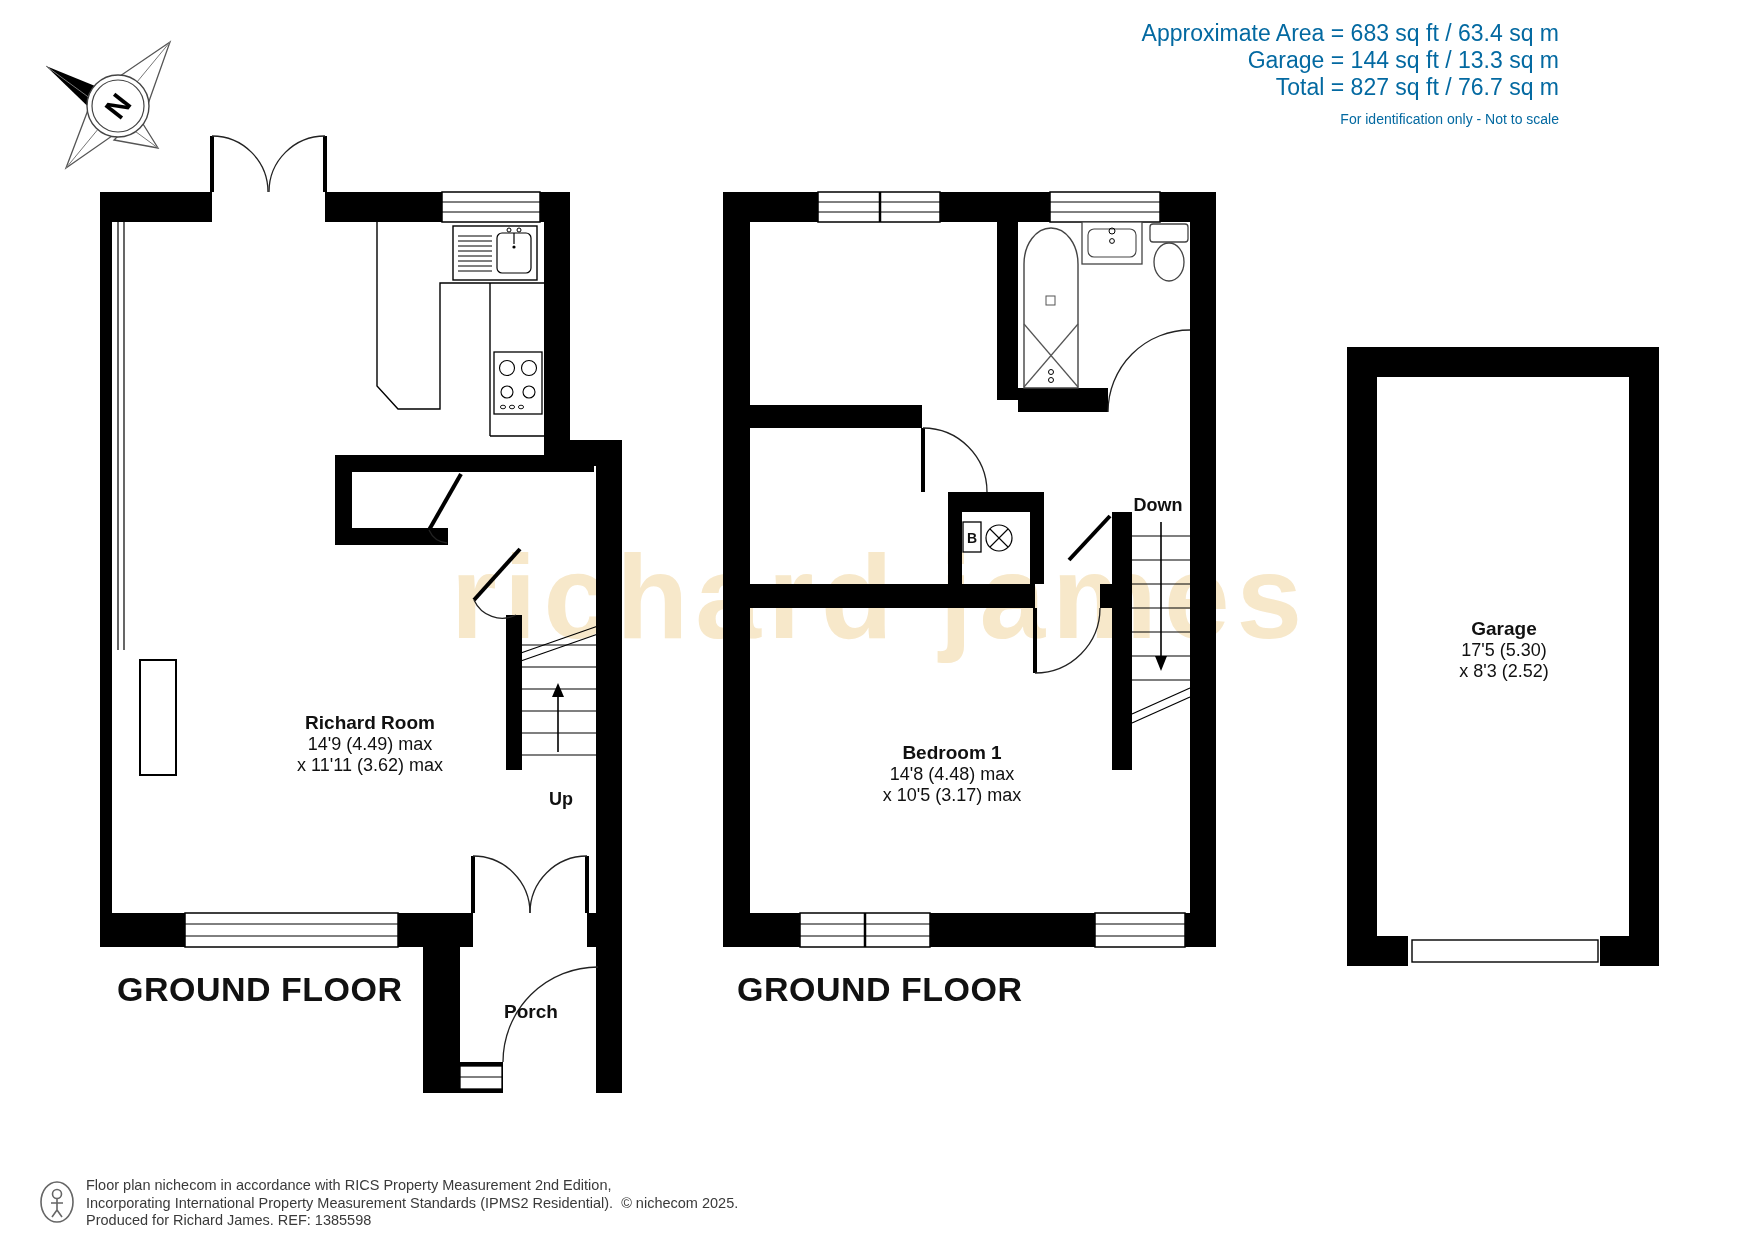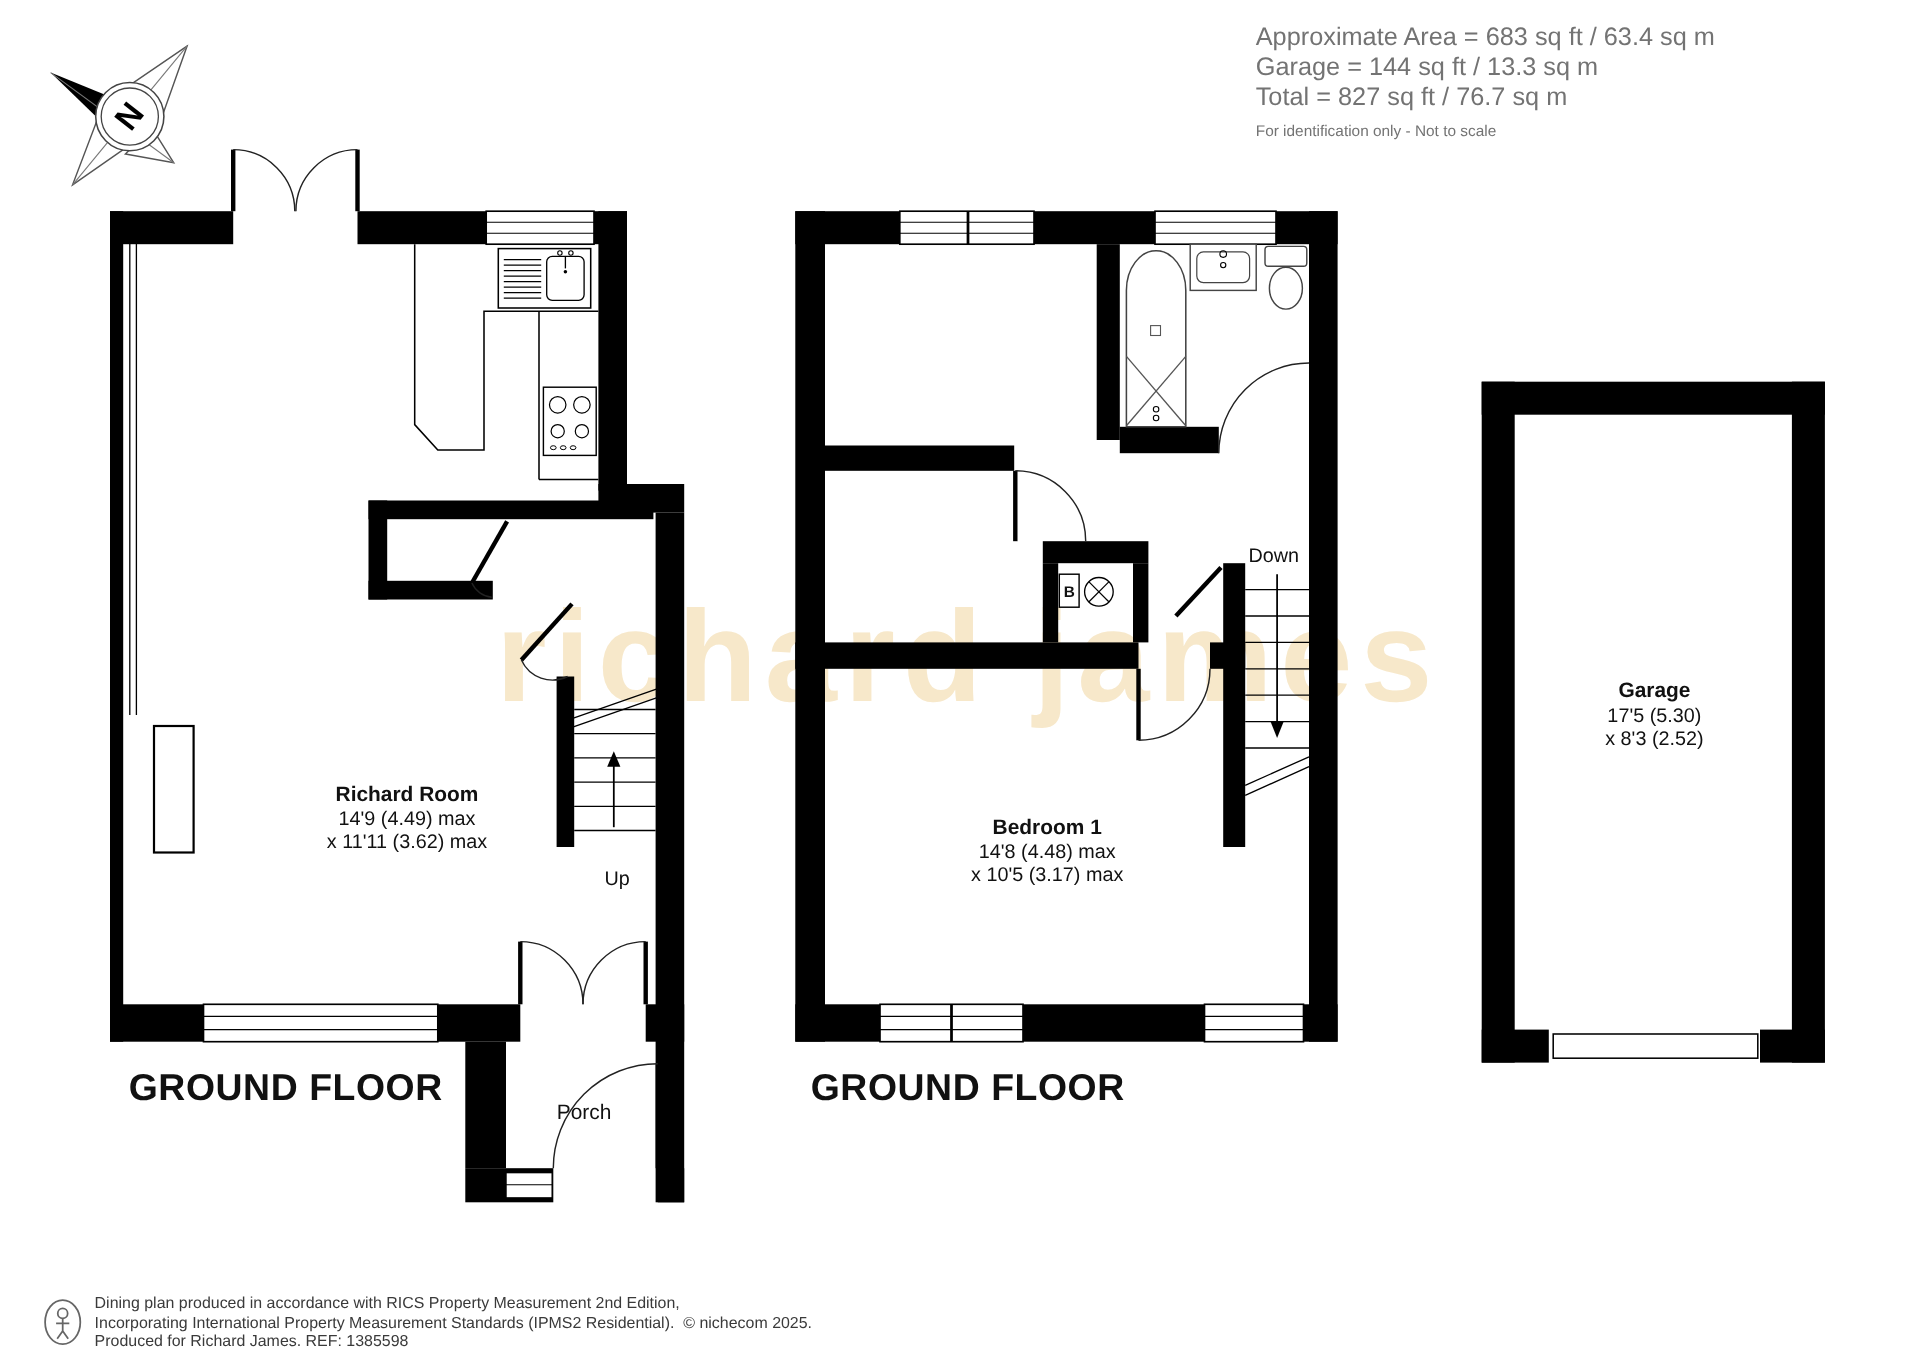--- a/index.html
+++ b/index.html
@@ -7,23 +7,23 @@
          font-family:"Liberation Sans",sans-serif;color:#111;}
   svg{position:absolute;left:0;top:0;}
   .wall{fill:#000;stroke:none;}
   .thin{fill:none;stroke:#000;stroke-width:1.4;}
   .hair{fill:none;stroke:#000;stroke-width:1;}
   .arc{fill:none;stroke:#222;stroke-width:1.3;}
   .leaf{fill:none;stroke:#000;stroke-width:4;}
   .lbl{position:absolute;transform:translateX(-50%);text-align:center;white-space:nowrap;
        font-size:18px;line-height:21.5px;color:#111;}
   .lbl .nm{font-weight:bold;font-size:19px;}
-  .tag{position:absolute;transform:translate(-50%,-50%);font-weight:normal;font-size:18px;white-space:nowrap;}
+  .tag{position:absolute;transform:translate(-50%,-50%);font-weight:bold;font-size:18px;white-space:nowrap;}
   .caption{position:absolute;font-weight:bold;font-size:34px;letter-spacing:.5px;white-space:nowrap;text-align:center;}
-  #hdr{position:absolute;right:196px;top:20px;font-size:23px;line-height:27px;color:#737373;}
+  #hdr{position:absolute;right:196px;top:20px;text-align:right;font-size:23px;line-height:27px;color:#0369a1;}
   #hdr .small{font-size:14px;margin-top:5px;}
   #wm{position:absolute;left:880px;top:597px;transform:translate(-50%,-50%);
       font-size:118px;font-weight:bold;letter-spacing:7px;white-space:nowrap;z-index:0;}
   #ftr{position:absolute;left:86px;top:1177px;font-size:14.5px;line-height:17.5px;color:#3a3a3a;white-space:nowrap;}
   .boilerB{position:absolute;transform:translate(-50%,-50%);font-weight:bold;font-size:14px;}
 </style>
 </head>
 <body>
 
 <div id="stage">
@@ -327,21 +327,21 @@
 
   <div class="caption" style="left:737px;top:970px;">GROUND FLOOR</div>
 
   <div class="lbl" style="left:1504px;top:618px;">
     <div class="nm">Garage</div>
     <div>17'5 (5.30)</div>
     <div>x 8'3 (2.52)</div>
   </div>
 
   <div id="ftr">
-    <div>Dining plan produced in accordance with RICS Property Measurement 2nd Edition,</div>
+    <div>Floor plan nichecom in accordance with RICS Property Measurement 2nd Edition,</div>
     <div>
       <span>Incorporating International Property Measurement Standards (IPMS2 Residential).</span>
       <span style="margin-left:4px;">© nichecom 2025.</span>
     </div>
     <div>Produced for Richard James.   REF:  1385598</div>
   </div>
 
 </div>
 
 </body></html>

